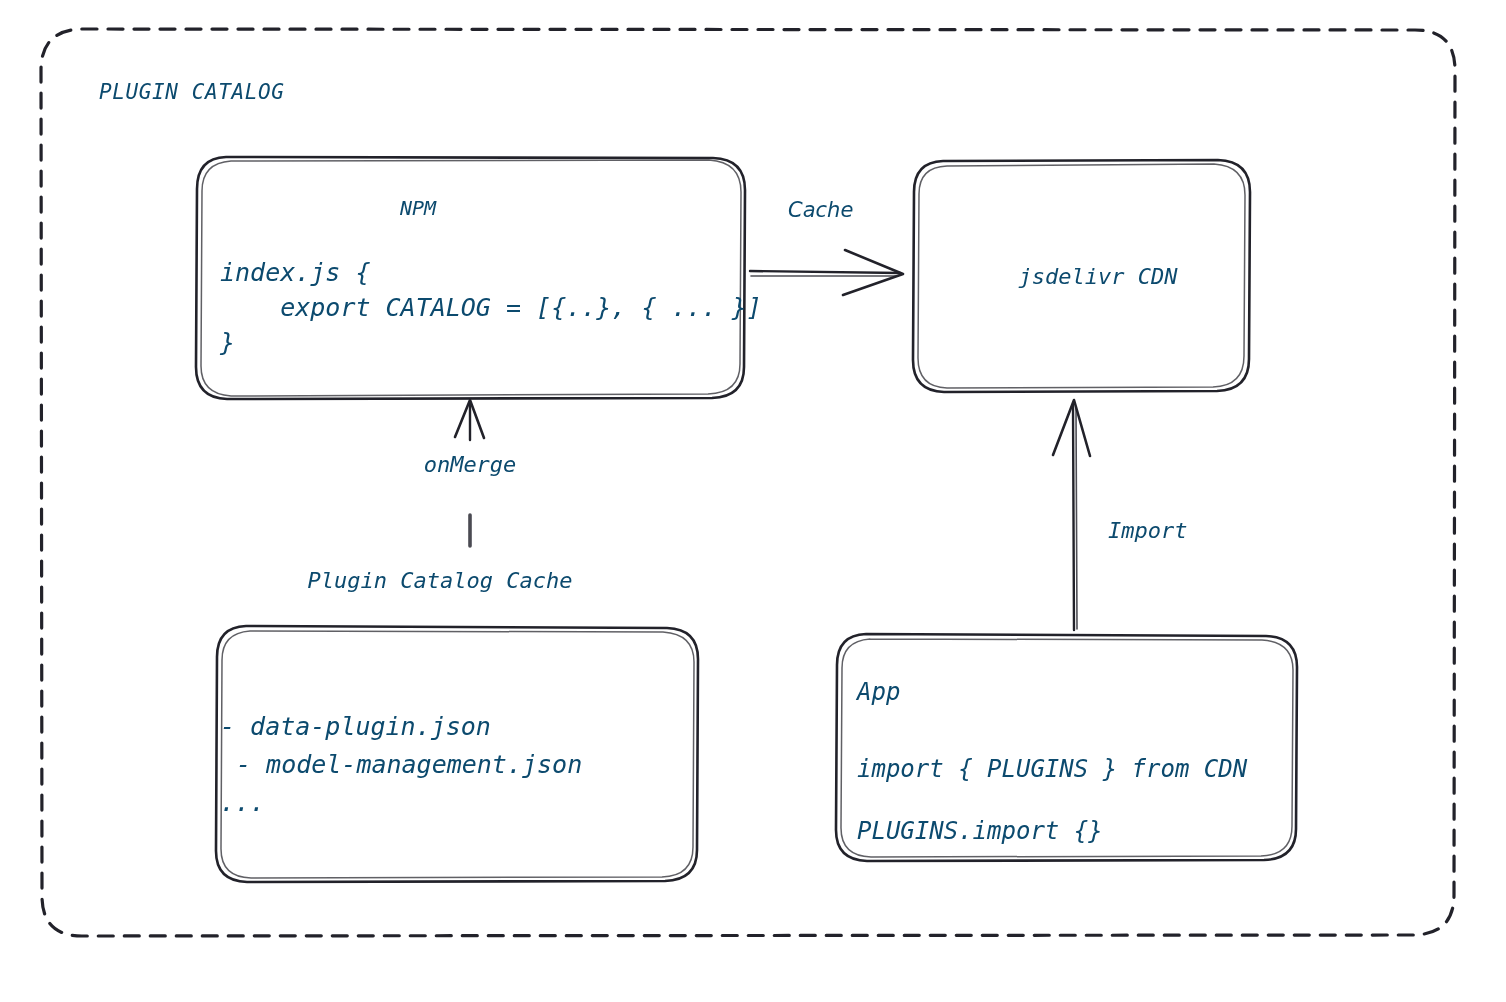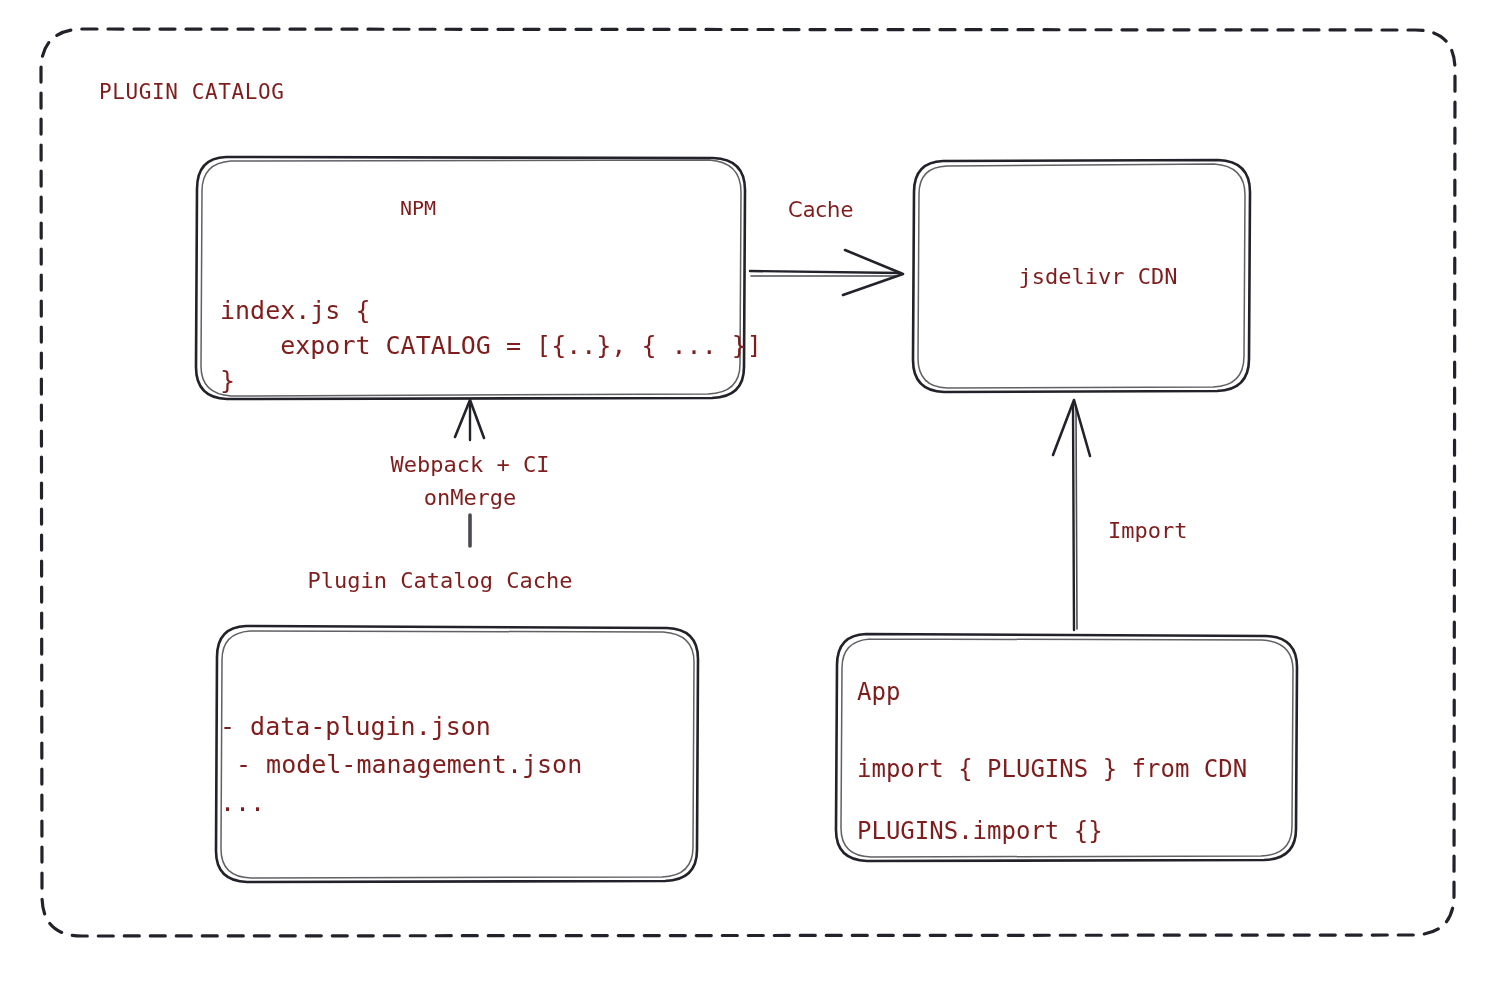--- a/index.html
+++ b/index.html
@@ -38,23 +38,24 @@
     stroke-dasharray: 15 11;
   }
   .arrow-line { stroke-width: 2.4; }
   .arrow-line-ghost { stroke-width: 1.6; opacity: 0.8; }
   .arrow-head { stroke-width: 2.6; }
   .stub-line { stroke-width: 3.6; stroke: #4a4a52; }
 
   .txt {
     position: absolute;
     white-space: pre;
-    color: #7f1d1d;
+    color: #0c4a6e;
     font-family: "DejaVu Sans Mono", "Liberation Mono", monospace;
     line-height: 1.0;
+    font-style: italic;
   }
 
   .frame-title {
     left: 99px;
     top: 82px;
     font-size: 21px;
     letter-spacing: 0.6px;
   }
 
   .npm-title {
@@ -174,31 +175,30 @@
     <path class="sketch-stroke arrow-line-ghost" d="M 1077 629 L 1076 408"></path>
     <path class="sketch-stroke arrow-head" d="M 1053 455 L 1074 400 L 1090 456"></path>
   </g>
 
 </svg>
 
 <div class="txt frame-title">PLUGIN CATALOG</div>
 
 <div class="txt npm-title">NPM</div>
 <div class="npm-code" style="position:absolute;">
-  <div class="txt" style="position:static;font-size:25px;line-height:35px;margin-top:38px;">index.js {</div>
+  <div class="txt" style="position:static;font-size:25px;line-height:35px;">index.js {</div>
   <div class="txt" style="position:static;font-size:25px;line-height:35px;">    export CATALOG = [{..}, { ... }]</div>
   <div class="txt" style="position:static;font-size:25px;line-height:35px;">}</div>
 </div>
 
 <div class="txt cdn-title">jsdelivr CDN</div>
 
 <div class="txt cache-label">Cache</div>
 
 <div class="webpack-label" style="position:absolute;">
-  <div class="txt" style="position:static;font-size:22px;line-height:33px;">Webpack + CI</div>
   <div class="txt" style="position:static;font-size:22px;line-height:33px;">onMerge</div>
 </div>
 
 <div class="txt repo-label">Plugin Catalog Cache</div>
 
 <div class="repo-list" style="position:absolute;">
   <div class="txt" style="position:static;font-size:25px;line-height:38px;">- data-plugin.json</div>
   <div class="txt" style="position:static;font-size:25px;line-height:38px;padding-left:16px;">- model-management.json</div>
   <div class="txt" style="position:static;font-size:25px;line-height:38px;">...</div>
 </div>

